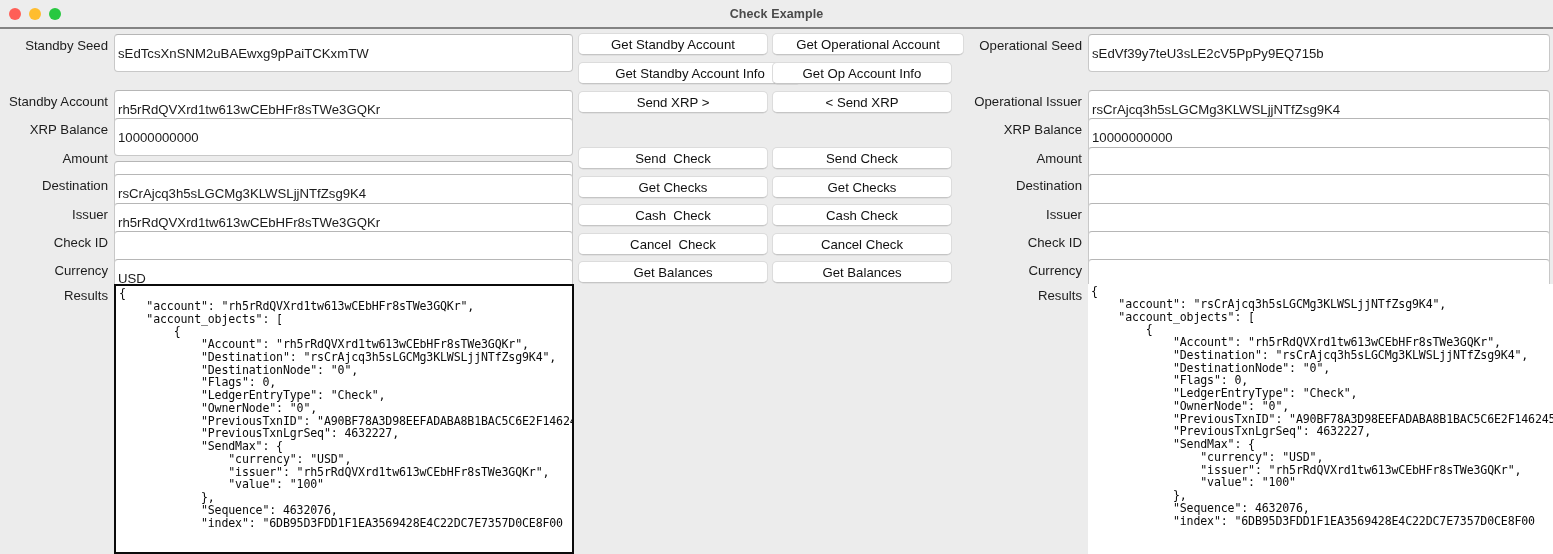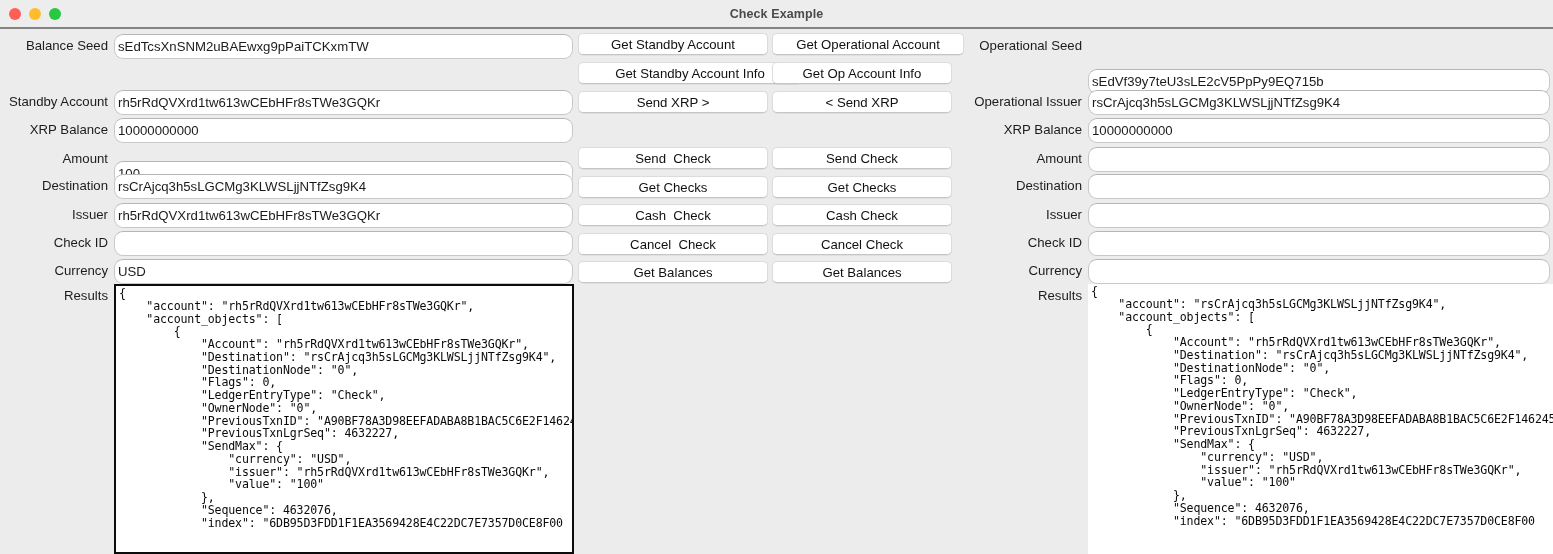--- a/index.html
+++ b/index.html
@@ -64,25 +64,25 @@
     position: absolute;
     font-size: 13.2px;
     color: #1c1c1c;
     white-space: nowrap;
     line-height: 19px;
   }
   .lbl.right { text-align: right; }
 
   .field {
     position: absolute;
-    height: 25px;
+    height: 38px;
     background: #ffffff;
     border: 1px solid #c8c8c8;
     border-top-color: #b6b6b6;
-    border-radius: 9px;
+    border-radius: 4px;
     font-family: "Liberation Sans", sans-serif;
     font-size: 13.2px;
     color: #1b1b1b;
     padding: 4px 3px;
     line-height: 19px;
     white-space: nowrap;
     overflow: hidden;
   }
 
   .btn {
@@ -134,21 +134,21 @@
       <div class="dot red"></div>
       <div class="dot yellow"></div>
       <div class="dot green"></div>
     </div>
     <div class="titlebar-text">Check Example</div>
   </div>
   <div class="titlebar-sep"></div>
 
   <div class="content">
 
-    <div class="lbl right" style="left:0;top:7px;width:108px;">Balance Seed</div>
+    <div class="lbl right" style="left:0;top:7px;width:108px;">Standby Seed</div>
     <div class="lbl right" style="left:0;top:63px;width:108px;">Standby Account</div>
     <div class="lbl right" style="left:0;top:91px;width:108px;">XRP Balance</div>
     <div class="lbl right" style="left:0;top:120px;width:108px;">Amount</div>
     <div class="lbl right" style="left:0;top:147px;width:108px;">Destination</div>
     <div class="lbl right" style="left:0;top:176px;width:108px;">Issuer</div>
     <div class="lbl right" style="left:0;top:204px;width:108px;">Check ID</div>
     <div class="lbl right" style="left:0;top:232px;width:108px;">Currency</div>
     <div class="lbl right" style="left:0;top:257px;width:108px;">Results</div>
 
     <input class="field" style="left: 114px; top: 5px; width: 459px;" value="sEdTcsXnSNM2uBAEwxg9pPaiTCKxmTW">
@@ -201,21 +201,21 @@
     <div class="lbl right" style="left:940px;top:7px;width:142px;">Operational Seed</div>
     <div class="lbl right" style="left:940px;top:63px;width:142px;">Operational Issuer</div>
     <div class="lbl right" style="left:940px;top:91px;width:142px;">XRP Balance</div>
     <div class="lbl right" style="left:940px;top:120px;width:142px;">Amount</div>
     <div class="lbl right" style="left:940px;top:147px;width:142px;">Destination</div>
     <div class="lbl right" style="left:940px;top:176px;width:142px;">Issuer</div>
     <div class="lbl right" style="left:940px;top:204px;width:142px;">Check ID</div>
     <div class="lbl right" style="left:940px;top:232px;width:142px;">Currency</div>
     <div class="lbl right" style="left:940px;top:257px;width:142px;">Results</div>
 
-    <input class="field" style="left: 1088px; top: 5px; width: 462px; margin-top: 35px;" value="sEdVf39y7teU3sLE2cV5PpPy9EQ715b">
+    <input class="field" style="left: 1088px; top: 5px; width: 462px;" value="sEdVf39y7teU3sLE2cV5PpPy9EQ715b">
     <input class="field" style="left: 1088px; top: 61px; width: 462px;" value="rsCrAjcq3h5sLGCMg3KLWSLjjNTfZsg9K4">
     <input class="field" style="left: 1088px; top: 89px; width: 462px;" value="10000000000">
     <input class="field" style="left: 1088px; top: 118px; width: 462px;" value="">
     <input class="field" style="left: 1088px; top: 145px; width: 462px;" value="">
     <input class="field" style="left: 1088px; top: 174px; width: 462px;" value="">
     <input class="field" style="left: 1088px; top: 202px; width: 462px;" value="">
     <input class="field" style="left: 1088px; top: 230px; width: 462px;" value="">
 
     <div class="results plain" style="left:1088px;top:255px;width:465px;height:270px;">{
     "account": "rsCrAjcq3h5sLGCMg3KLWSLjjNTfZsg9K4",

